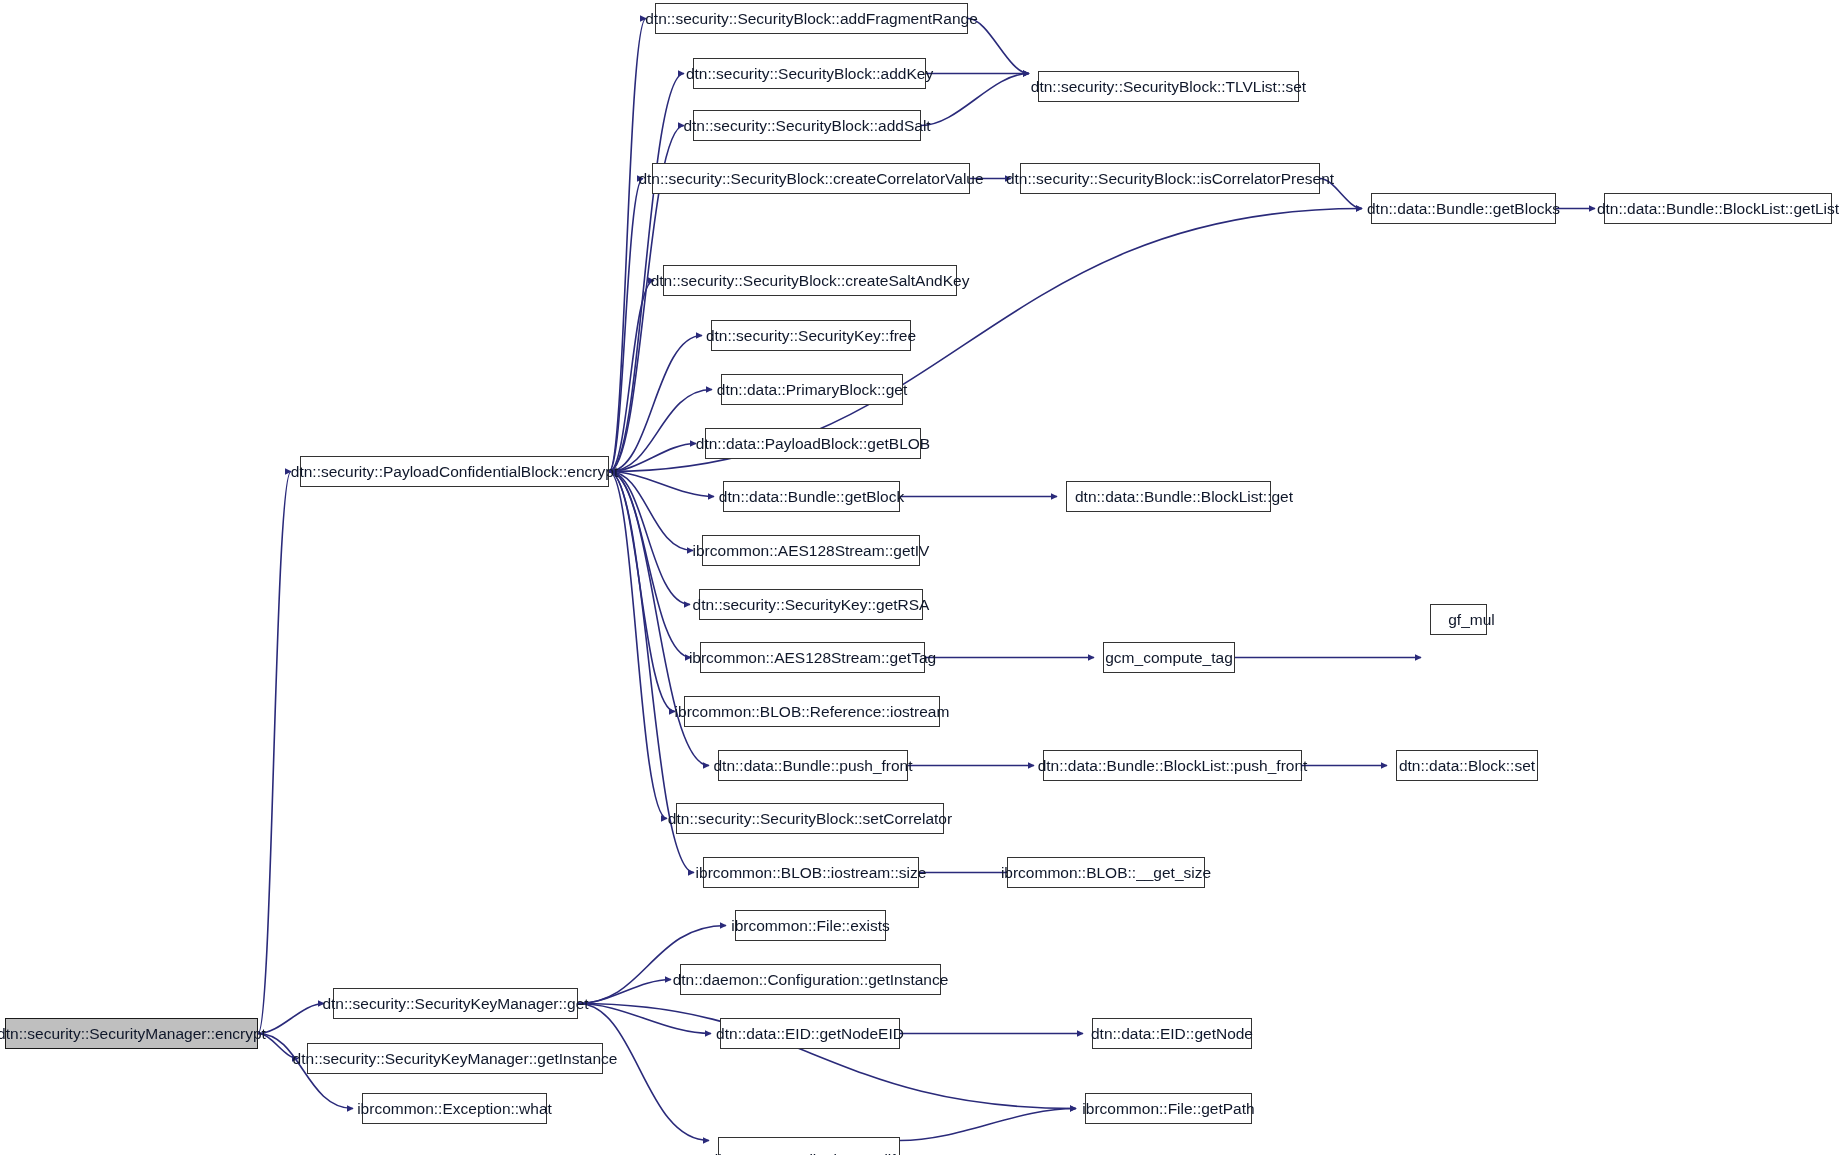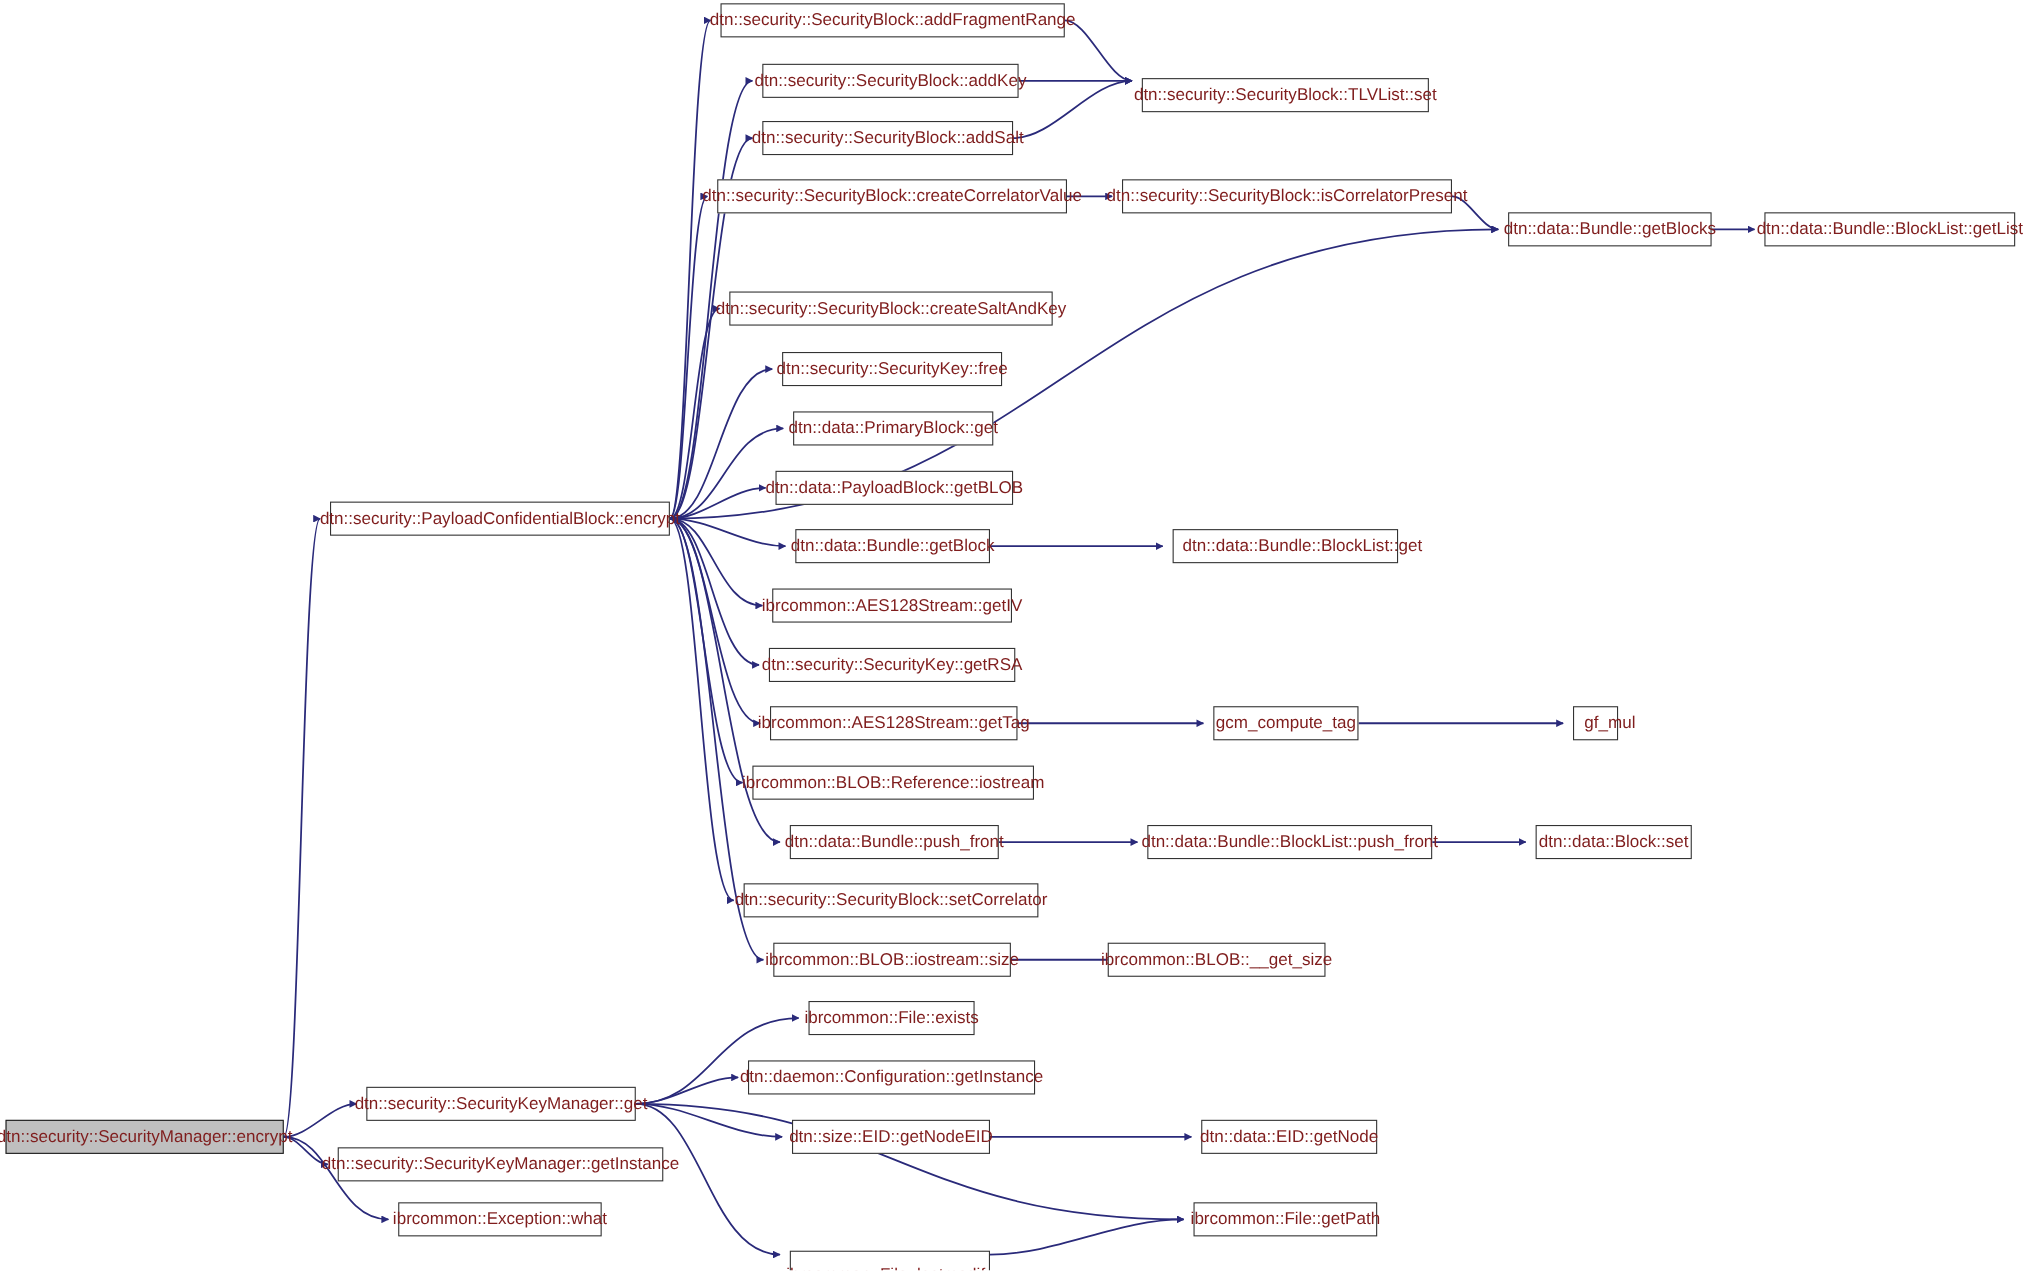--- a/index.html
+++ b/index.html
@@ -21,21 +21,21 @@
     top: 0;
     width: 1840px;
     height: 1155px;
     pointer-events: none;
   }
   .node {
     position: absolute;
     box-sizing: border-box;
     border: 1px solid #333333;
     background: #ffffff;
-    color: #7f1d1d;
+    color: #0f172a;
     font-size: 15.5px;
     line-height: 1;
     display: flex;
     align-items: center;
     justify-content: center;
     white-space: nowrap;
     padding: 0 6px;
     z-index: 3;
   }
   .node.current {
@@ -142,21 +142,21 @@
       </div>
       <div class="node" style="left: 699px; top: 589px; width: 224px; height: 31px;">
         <span>dtn::security::SecurityKey::getRSA</span>
       </div>
       <div class="node" style="left: 700px; top: 642px; width: 225px; height: 31px;">
         <span>ibrcommon::AES128Stream::getTag</span>
       </div>
       <div class="node" style="left: 1103px; top: 642px; width: 132px; height: 31px;">
         <span>gcm_compute_tag</span>
       </div>
-      <div class="node" style="left: 1430px; top: 642px; width: 41px; height: 31px; padding-left: 32px;">
+      <div class="node" style="left: 1430px; top: 604px; width: 57px; height: 31px; padding-left: 32px;">
         <span>gf_mul</span>
       </div>
       <div class="node" style="left: 684px; top: 696px; width: 256px; height: 31px;">
         <span>ibrcommon::BLOB::Reference::iostream</span>
       </div>
       <div class="node" style="left: 718px; top: 750px; width: 190px; height: 31px;">
         <span>dtn::data::Bundle::push_front</span>
       </div>
       <div class="node" style="left: 1043px; top: 750px; width: 259px; height: 31px;">
         <span>dtn::data::Bundle::BlockList::push_front</span>
@@ -173,21 +173,21 @@
       <div class="node" style="left: 1007px; top: 857px; width: 198px; height: 31px;">
         <span>ibrcommon::BLOB::__get_size</span>
       </div>
       <div class="node" style="left: 735px; top: 910px; width: 151px; height: 31px;">
         <span>ibrcommon::File::exists</span>
       </div>
       <div class="node" style="left: 680px; top: 964px; width: 261px; height: 31px;">
         <span>dtn::daemon::Configuration::getInstance</span>
       </div>
       <div class="node" style="left: 720px; top: 1018px; width: 180px; height: 31px;">
-        <span>dtn::size::EID::getNodeEID</span>
+        <span>dtn::data::EID::getNodeEID</span>
       </div>
       <div class="node" style="left: 1092px; top: 1018px; width: 160px; height: 31px;">
         <span>dtn::data::EID::getNode</span>
       </div>
       <div class="node" style="left: 1085px; top: 1093px; width: 167px; height: 31px; align-items: center;">
         <span>ibrcommon::File::getPath</span>
       </div>
       <div class="node" style="left: 718px; top: 1137px; width: 182px; height: 46px;">
         <span>ibrcommon::File::lastmodify</span>
       </div>

